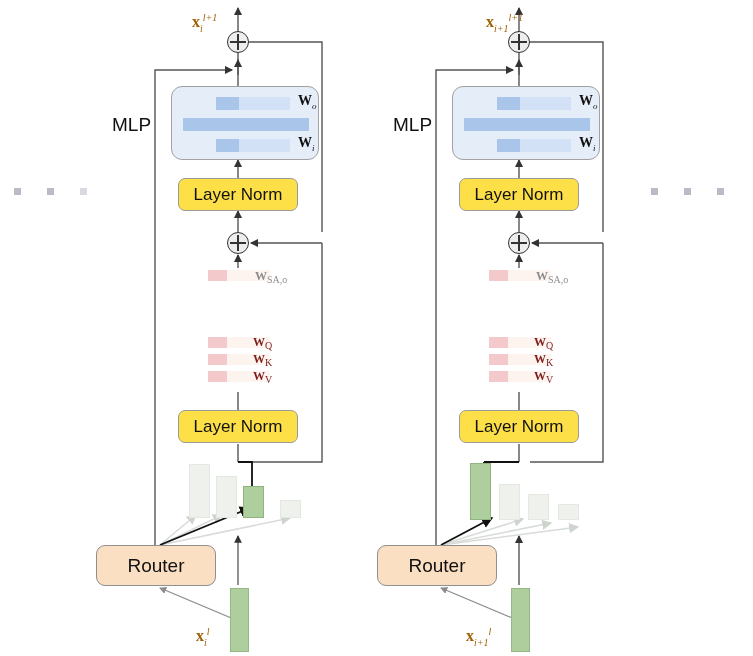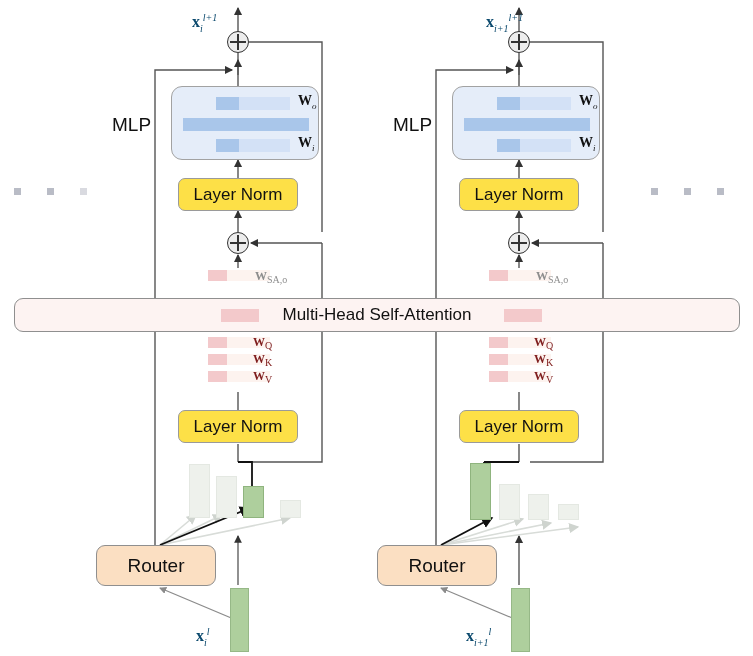--- a/index.html
+++ b/index.html
@@ -83,21 +83,21 @@
   .expert{position:absolute;bottom:0;}
   .expert.sel{background:#aecf9d;border:1px solid #8fb47e;}
   .expert.dim{background:#eef1ec;border:1px solid #e4e8e2;}
 
   
   .token{background:#aecf9d;border:1px solid #96b887;}
 
   
   .math{
     font-family:"Liberation Serif", serif;
-    font-size:16px;color:#0c4a6e;
+    font-size:16px;color:#a16207;
     white-space:nowrap;
   }
   .math b{font-weight:bold;}
   .math sub{font-size:10px;font-style:italic;}
   .math sup{font-size:10px;font-style:italic;}
 
   .dots{display:flex;gap:26px;}
   .dot{width:7px;height:7px;background:#b9bcc6;}
 </style>
 </head>
@@ -337,25 +337,20 @@
   </div>
 
   <div class="abs router" style="left:377px;top:545px;width:120px;height:41px;">Router</div>
 
   <div class="abs token" style="left:511px;top:588px;width:17px;height:62px;"></div>
 
   <div class="abs math" style="left:466px;top:626px;text-align:right;">
     <b>x</b><sub>i+1</sub><sup>l</sup>
   </div>
 
-  <div class="abs mhsa" style="left:14px;top:298px;width:726px;height:34px;">
-    <div class="abs abar-solid" style="left:206px;top:10px;width:38px;"></div>
-    <span>Multi-Head Self-Attention</span>
-    <div class="abs abar-solid" style="left:489px;top:10px;width:38px;"></div>
-  </div>
 
   <div class="abs dots" style="left:14px;top:188px;">
     <div class="dot"></div>
     <div class="dot"></div>
     <div class="dot" style="opacity:.55;"></div>
   </div>
   <div class="abs dots" style="left:651px;top:188px;">
     <div class="dot"></div>
     <div class="dot"></div>
     <div class="dot"></div>

